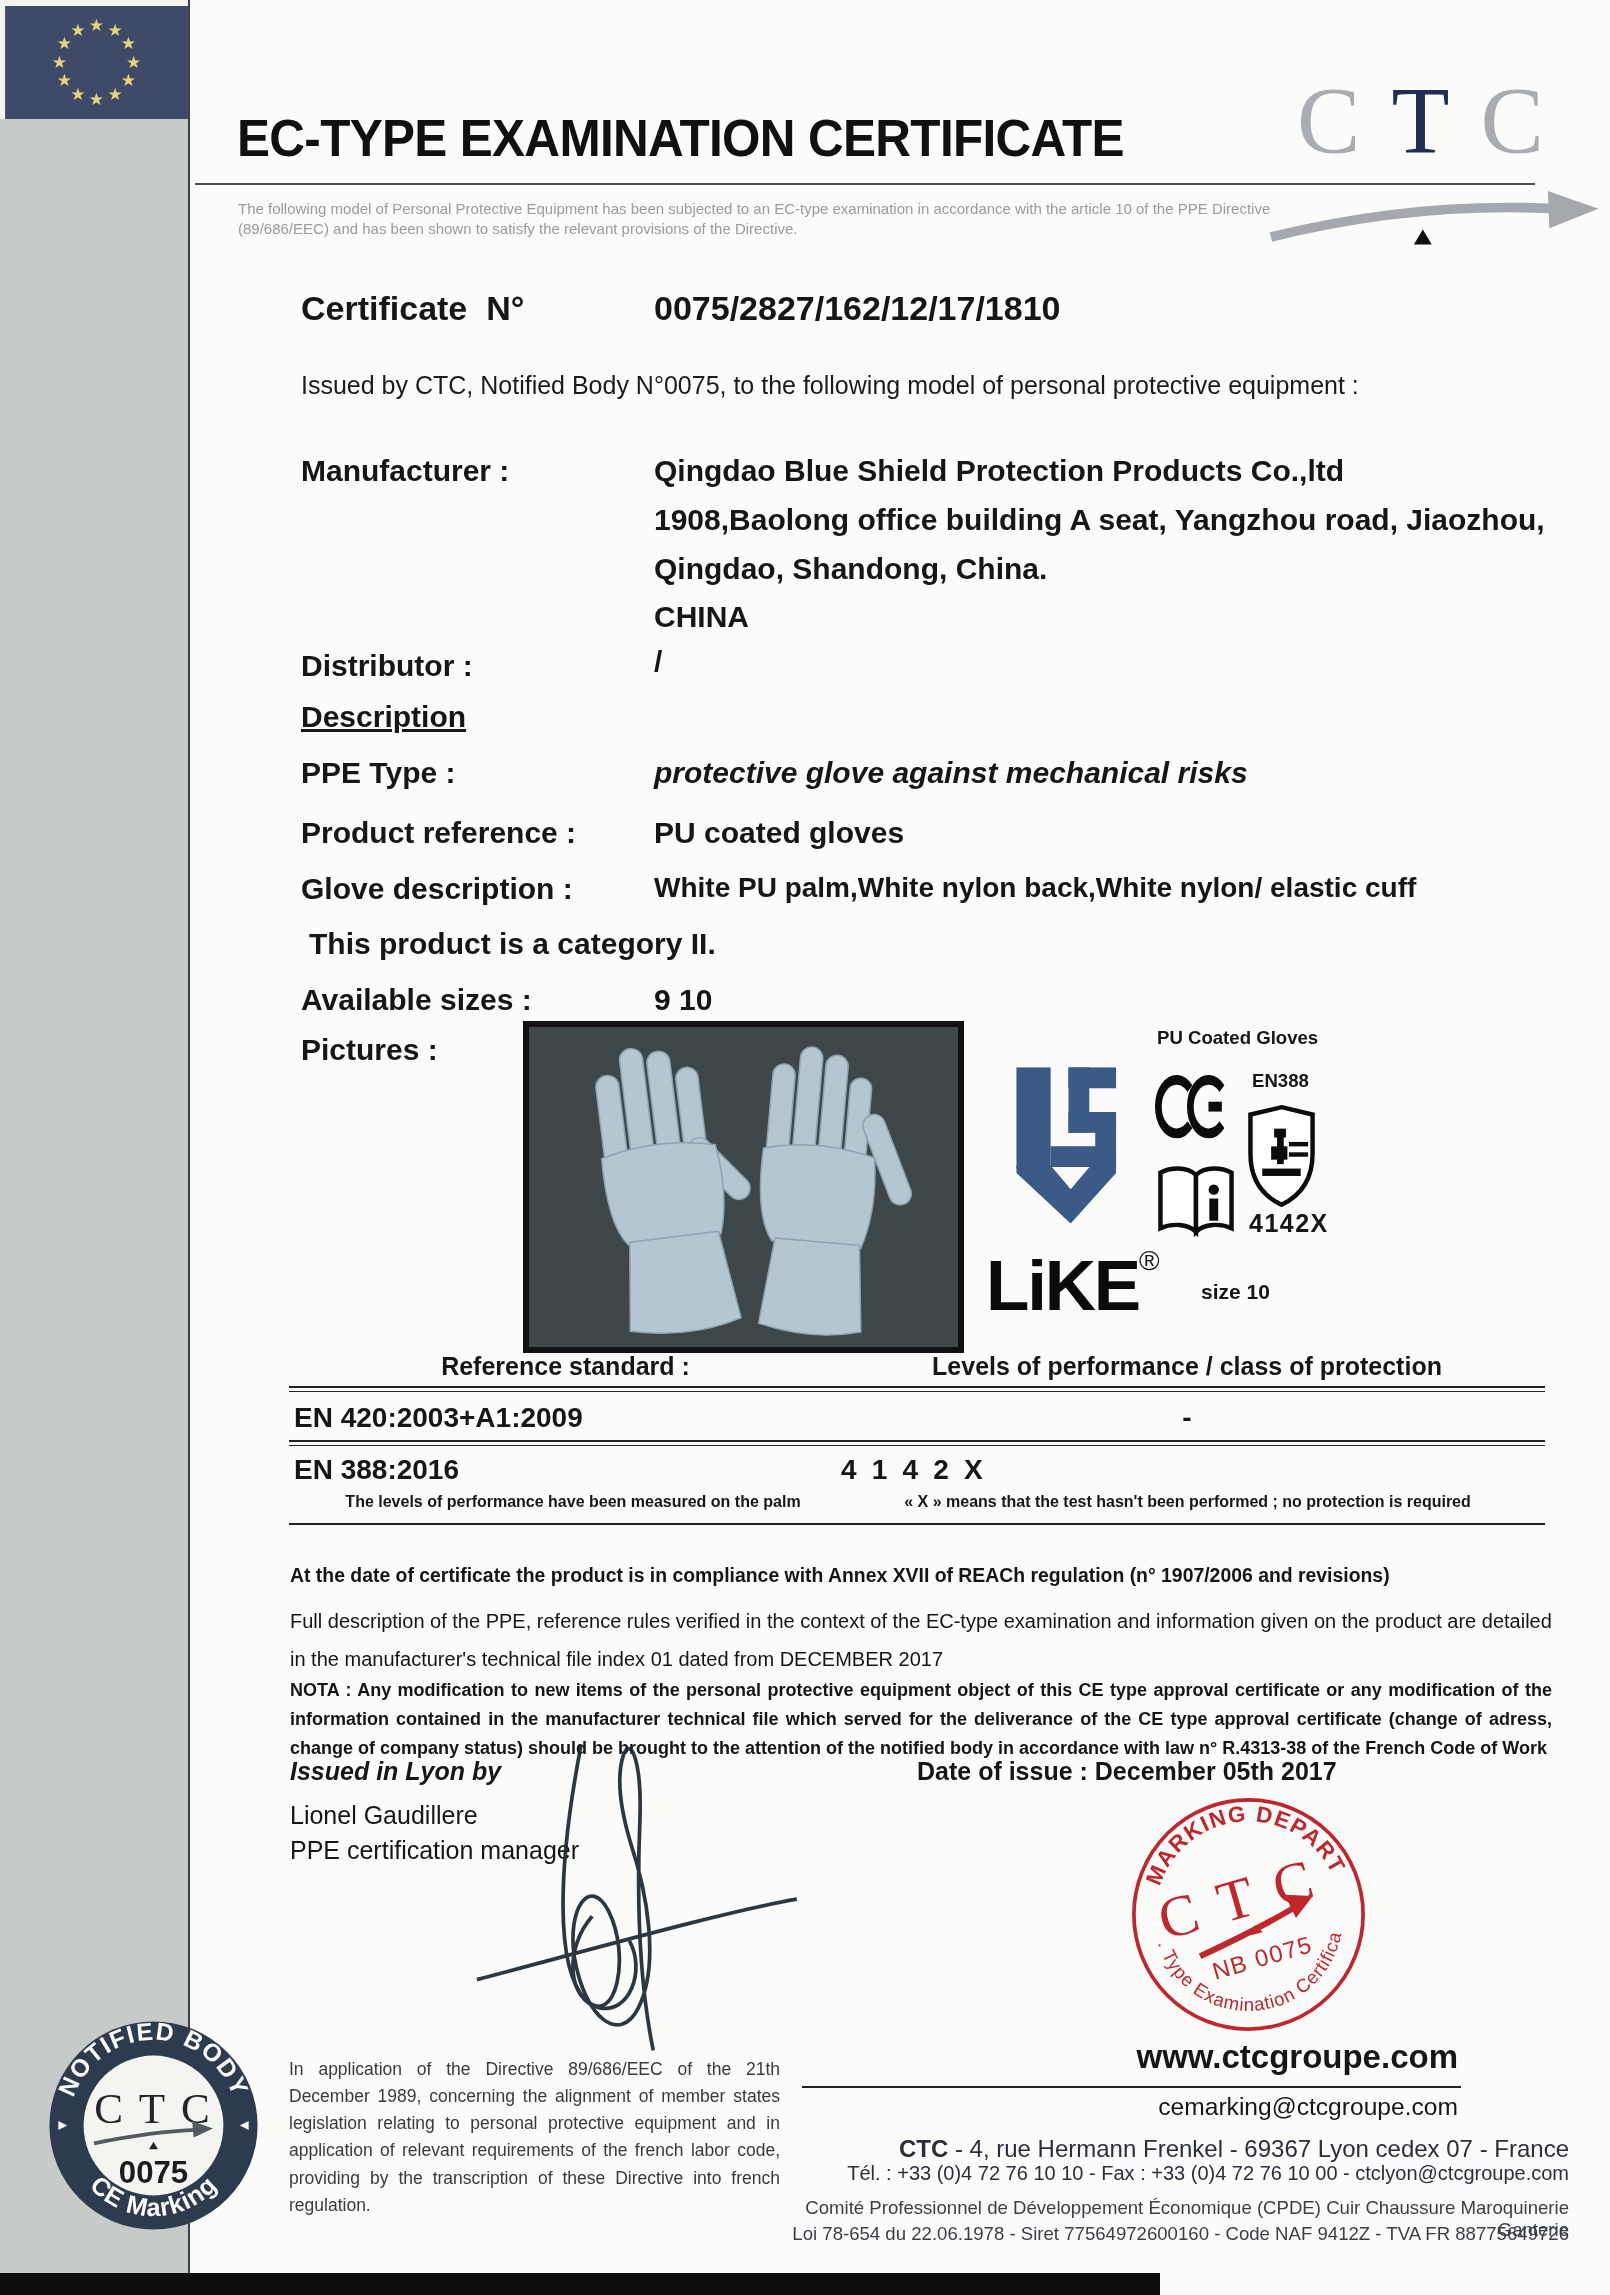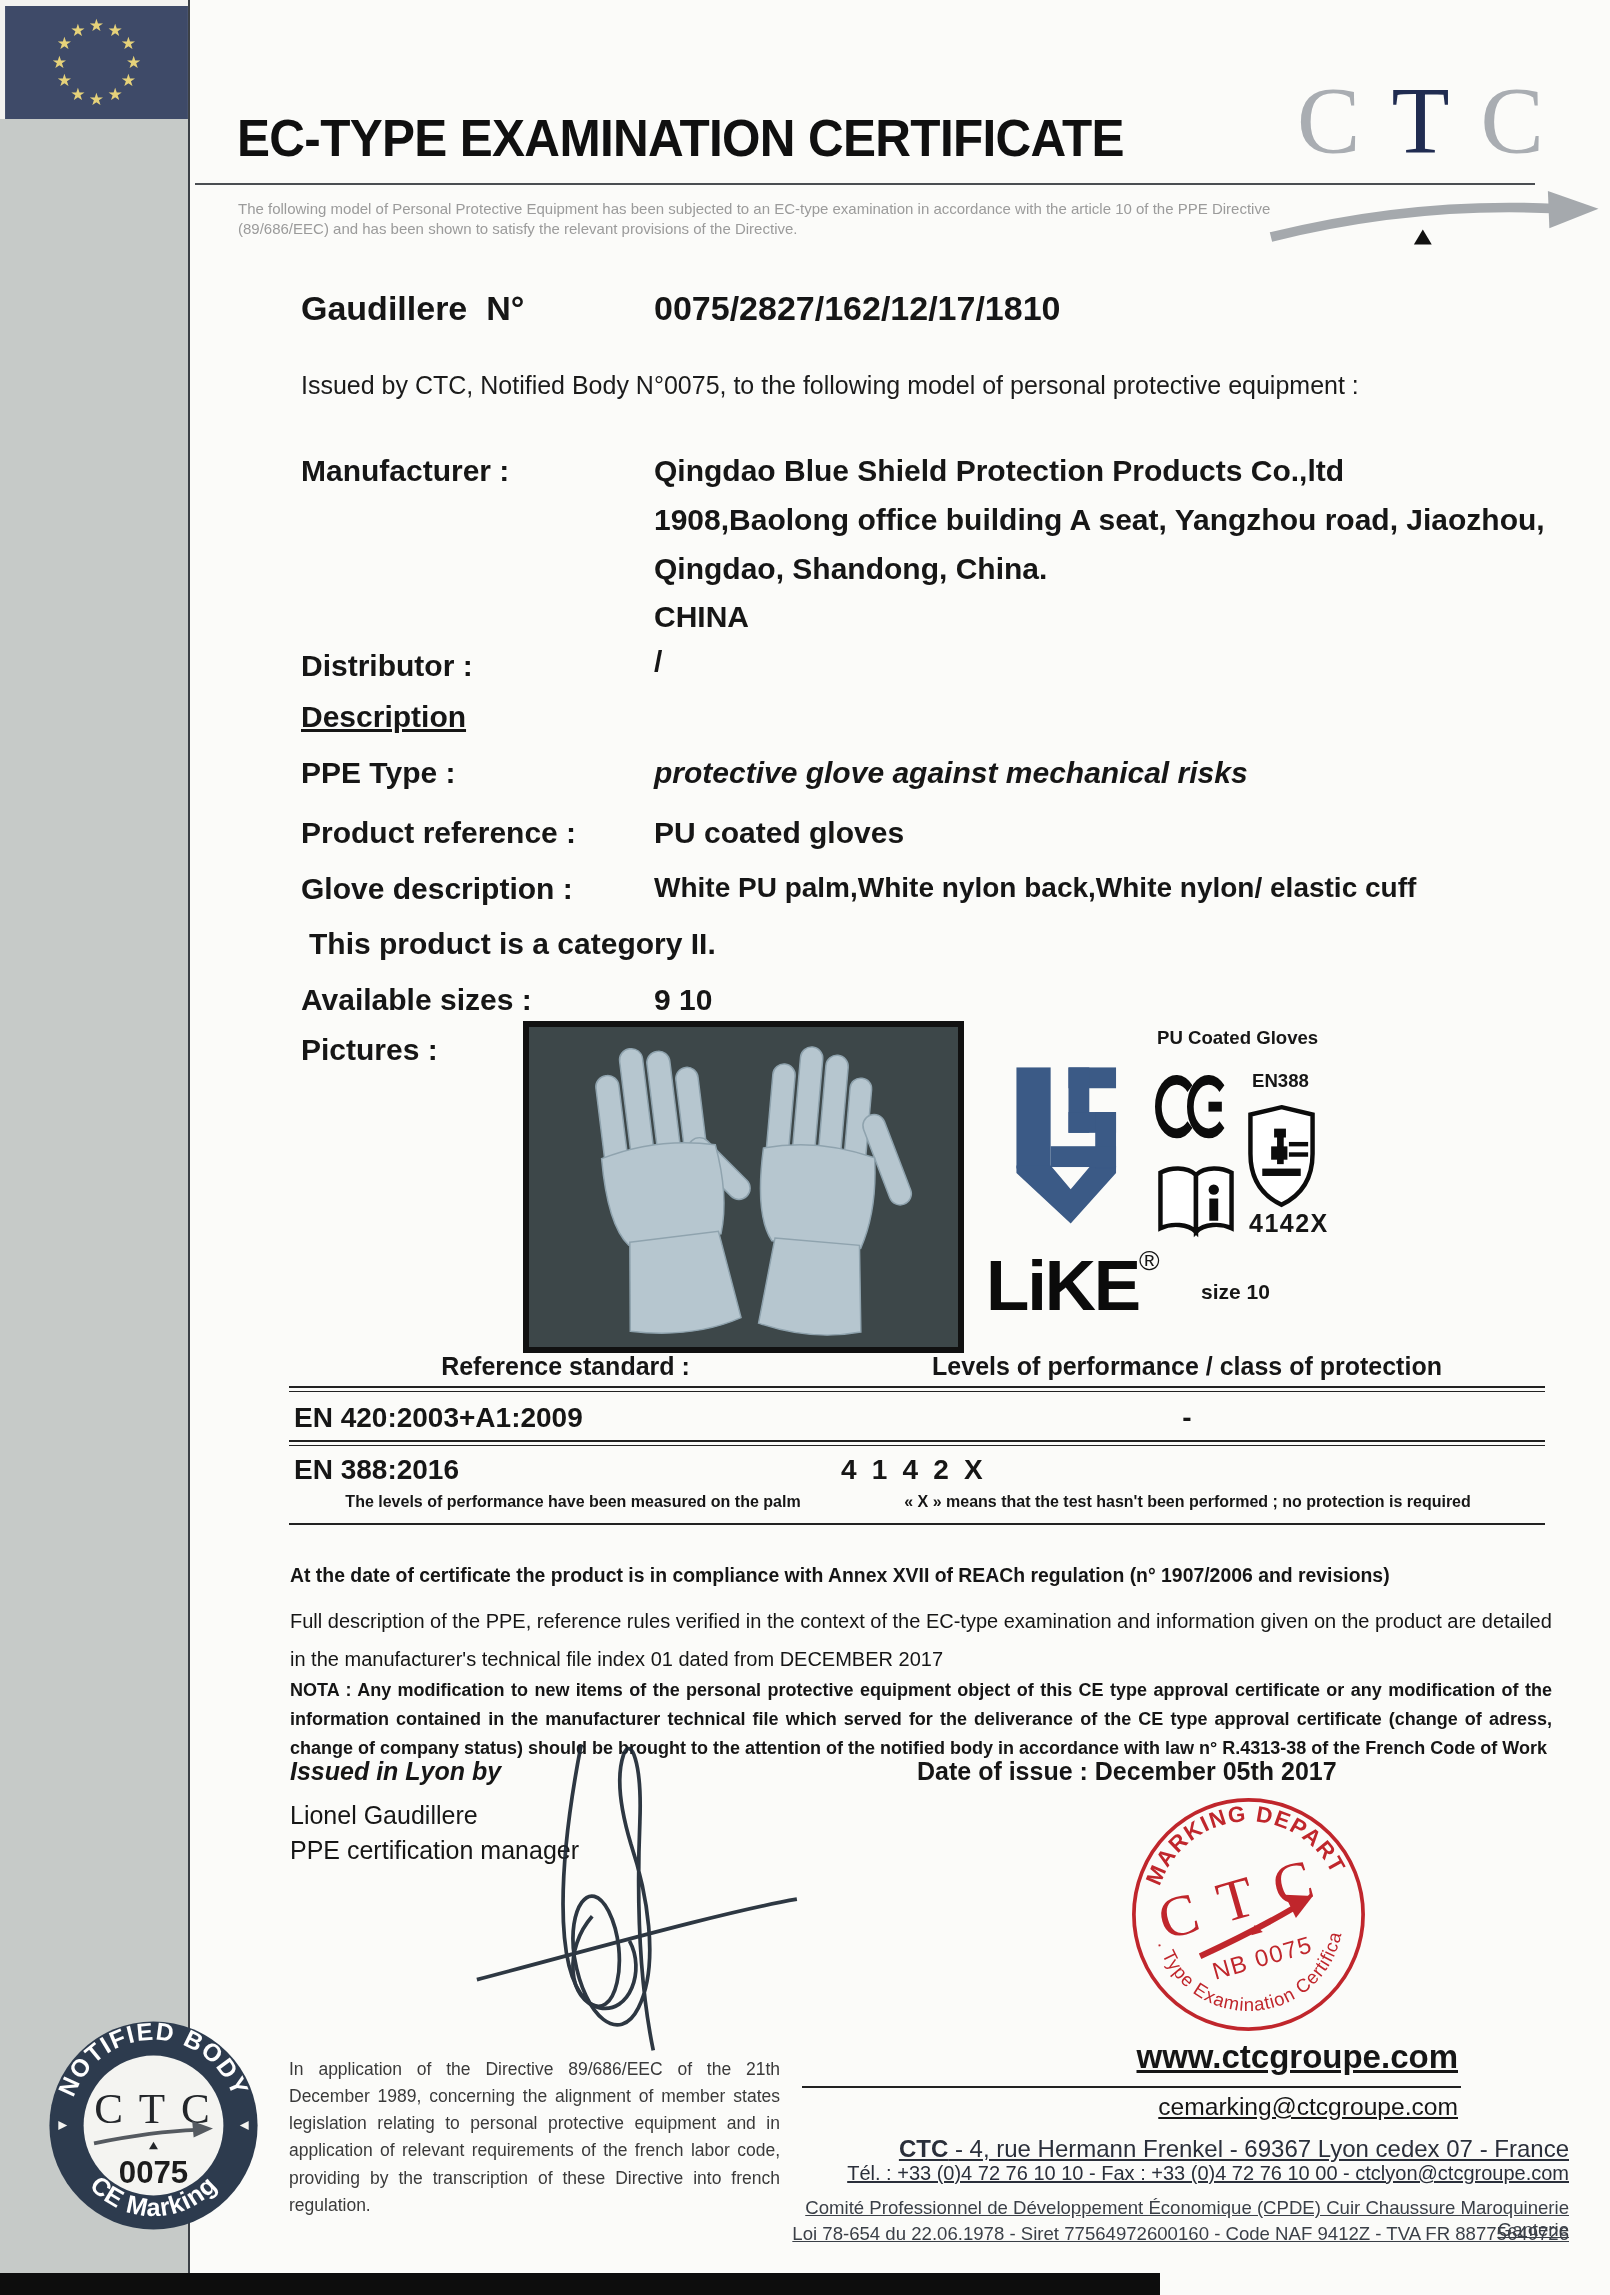--- a/index.html
+++ b/index.html
@@ -28,21 +28,21 @@
   
   .photo{left:523px;top:1021px;width:441px;height:332px;background:#3d4749;border:6.7px solid #111;box-sizing:border-box;}
   
   .tline{background:#222;height:2.2px;}
   .tline2{border-top:2.2px solid #222;border-bottom:1.5px solid #222;height:3px;background:transparent;}
   .note{font-size:16px;font-weight:bold;}
   
   .para{width:1262px;font-size:20px;line-height:1.55;color:#151515;}
   .fine{font-size:17.5px;line-height:1.55;color:#3a3a3a;text-align:justify;}
   
-  .r{text-align:right;text-decoration:underline;}
+  .r{text-align:right;}
   sup.reg{font-size:28px;vertical-align:top;}
   .like-text{font-size:71px;font-weight:bold;letter-spacing:-2.2px;color:#0b0b0b;}
 </style>
 </head>
 <body>
 
 <div class="abs side-strip-top"></div>
 <div class="abs side-strip"></div>
 <div class="abs edge-line"></div>
 <div class="abs bottom-bar"></div>
@@ -73,21 +73,21 @@
   <span style="color:#a9adb2;">C</span>
   <span style="color:#202c51;">T</span>
   <span style="color:#a9adb2;">C</span>
 </div>
 <svg class="abs" style="left:1265px;top:179px;" width="335" height="67" viewBox="0 0 450 90">
   <path d="M8,78 Q200,30 395,40" stroke="#a5a9ad" stroke-width="13" fill="none"></path>
   <polygon points="380,16 448,40 382,66" fill="#a5a9ad"></polygon>
   <polygon points="200,88 212,68 224,88" fill="#111"></polygon>
 </svg>
 
-<div class="abs cert-lbl lbl ws-pre">Gaudillere  N°</div>
+<div class="abs cert-lbl lbl ws-pre">Certificate  N°</div>
 <div class="abs cert-num val">0075/2827/162/12/17/1810</div>
 <div class="abs issued-line">Issued by CTC, Notified Body N°0075, to the following model of personal protective equipment :</div>
 
 <div class="abs lbl" style="left:301px;top:454px;">Manufacturer :</div>
 <div class="abs val" style="left:654px;top:454px;">Qingdao Blue Shield Protection Products Co.,ltd</div>
 <div class="abs val" style="left:654px;top:503px;">1908,Baolong office building A seat, Yangzhou road, Jiaozhou,</div>
 <div class="abs val" style="left:654px;top:552px;">Qingdao, Shandong, China.</div>
 <div class="abs val" style="left:654px;top:600px;">CHINA</div>
 
 <div class="abs lbl" style="left:301px;top:649px;">Distributor :</div>

